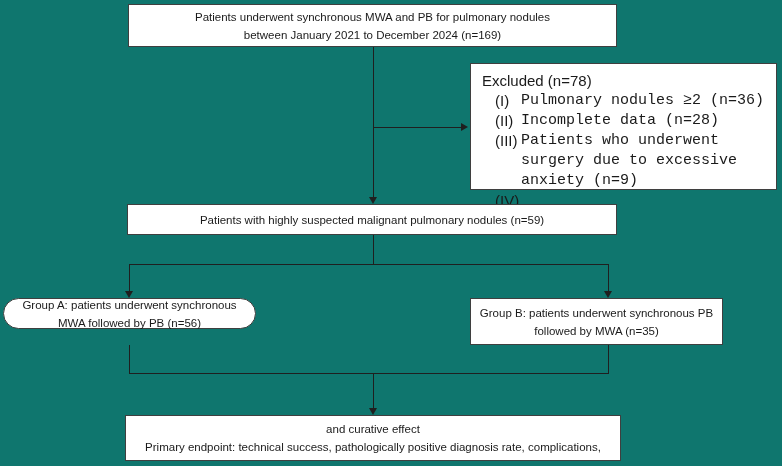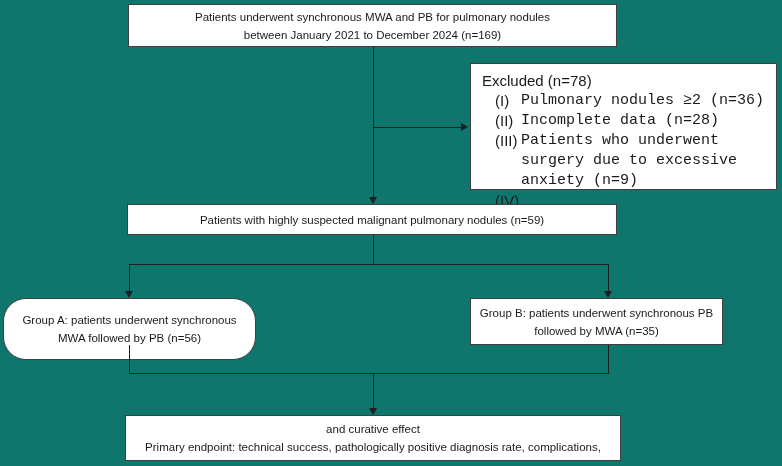--- a/index.html
+++ b/index.html
@@ -90,21 +90,21 @@
     <div class="bline">Patients with highly suspected malignant pulmonary nodules (n=59)</div>
   </div>
 
   <div class="vline" style="left:373px;top:235px;height:29px;"></div>
   <div class="hline" style="left:129px;top:264px;width:480px;"></div>
   <div class="vline" style="left:129px;top:264px;height:27px;"></div>
   <div class="arrow-down" style="left:125px;top:291px;"></div>
   <div class="vline" style="left:608px;top:264px;height:27px;"></div>
   <div class="arrow-down" style="left:604px;top:291px;"></div>
 
-  <div class="box" style="left:3px;top:298px;width:253px;height:62px;border-radius:23px;">
+  <div class="box" style="left:3px;top:298px;width:253px;height:31px;border-radius:23px;">
     <div class="bline">Group A: patients underwent synchronous</div>
     <div class="bline">MWA followed by PB (n=56)</div>
   </div>
 
   <div class="box" style="left:470px;top:298px;width:253px;height:47px;">
     <div class="bline">Group B: patients underwent synchronous PB</div>
     <div class="bline">followed by MWA (n=35)</div>
   </div>
 
   <div class="vline" style="left:129px;top:345px;height:28px;"></div>

